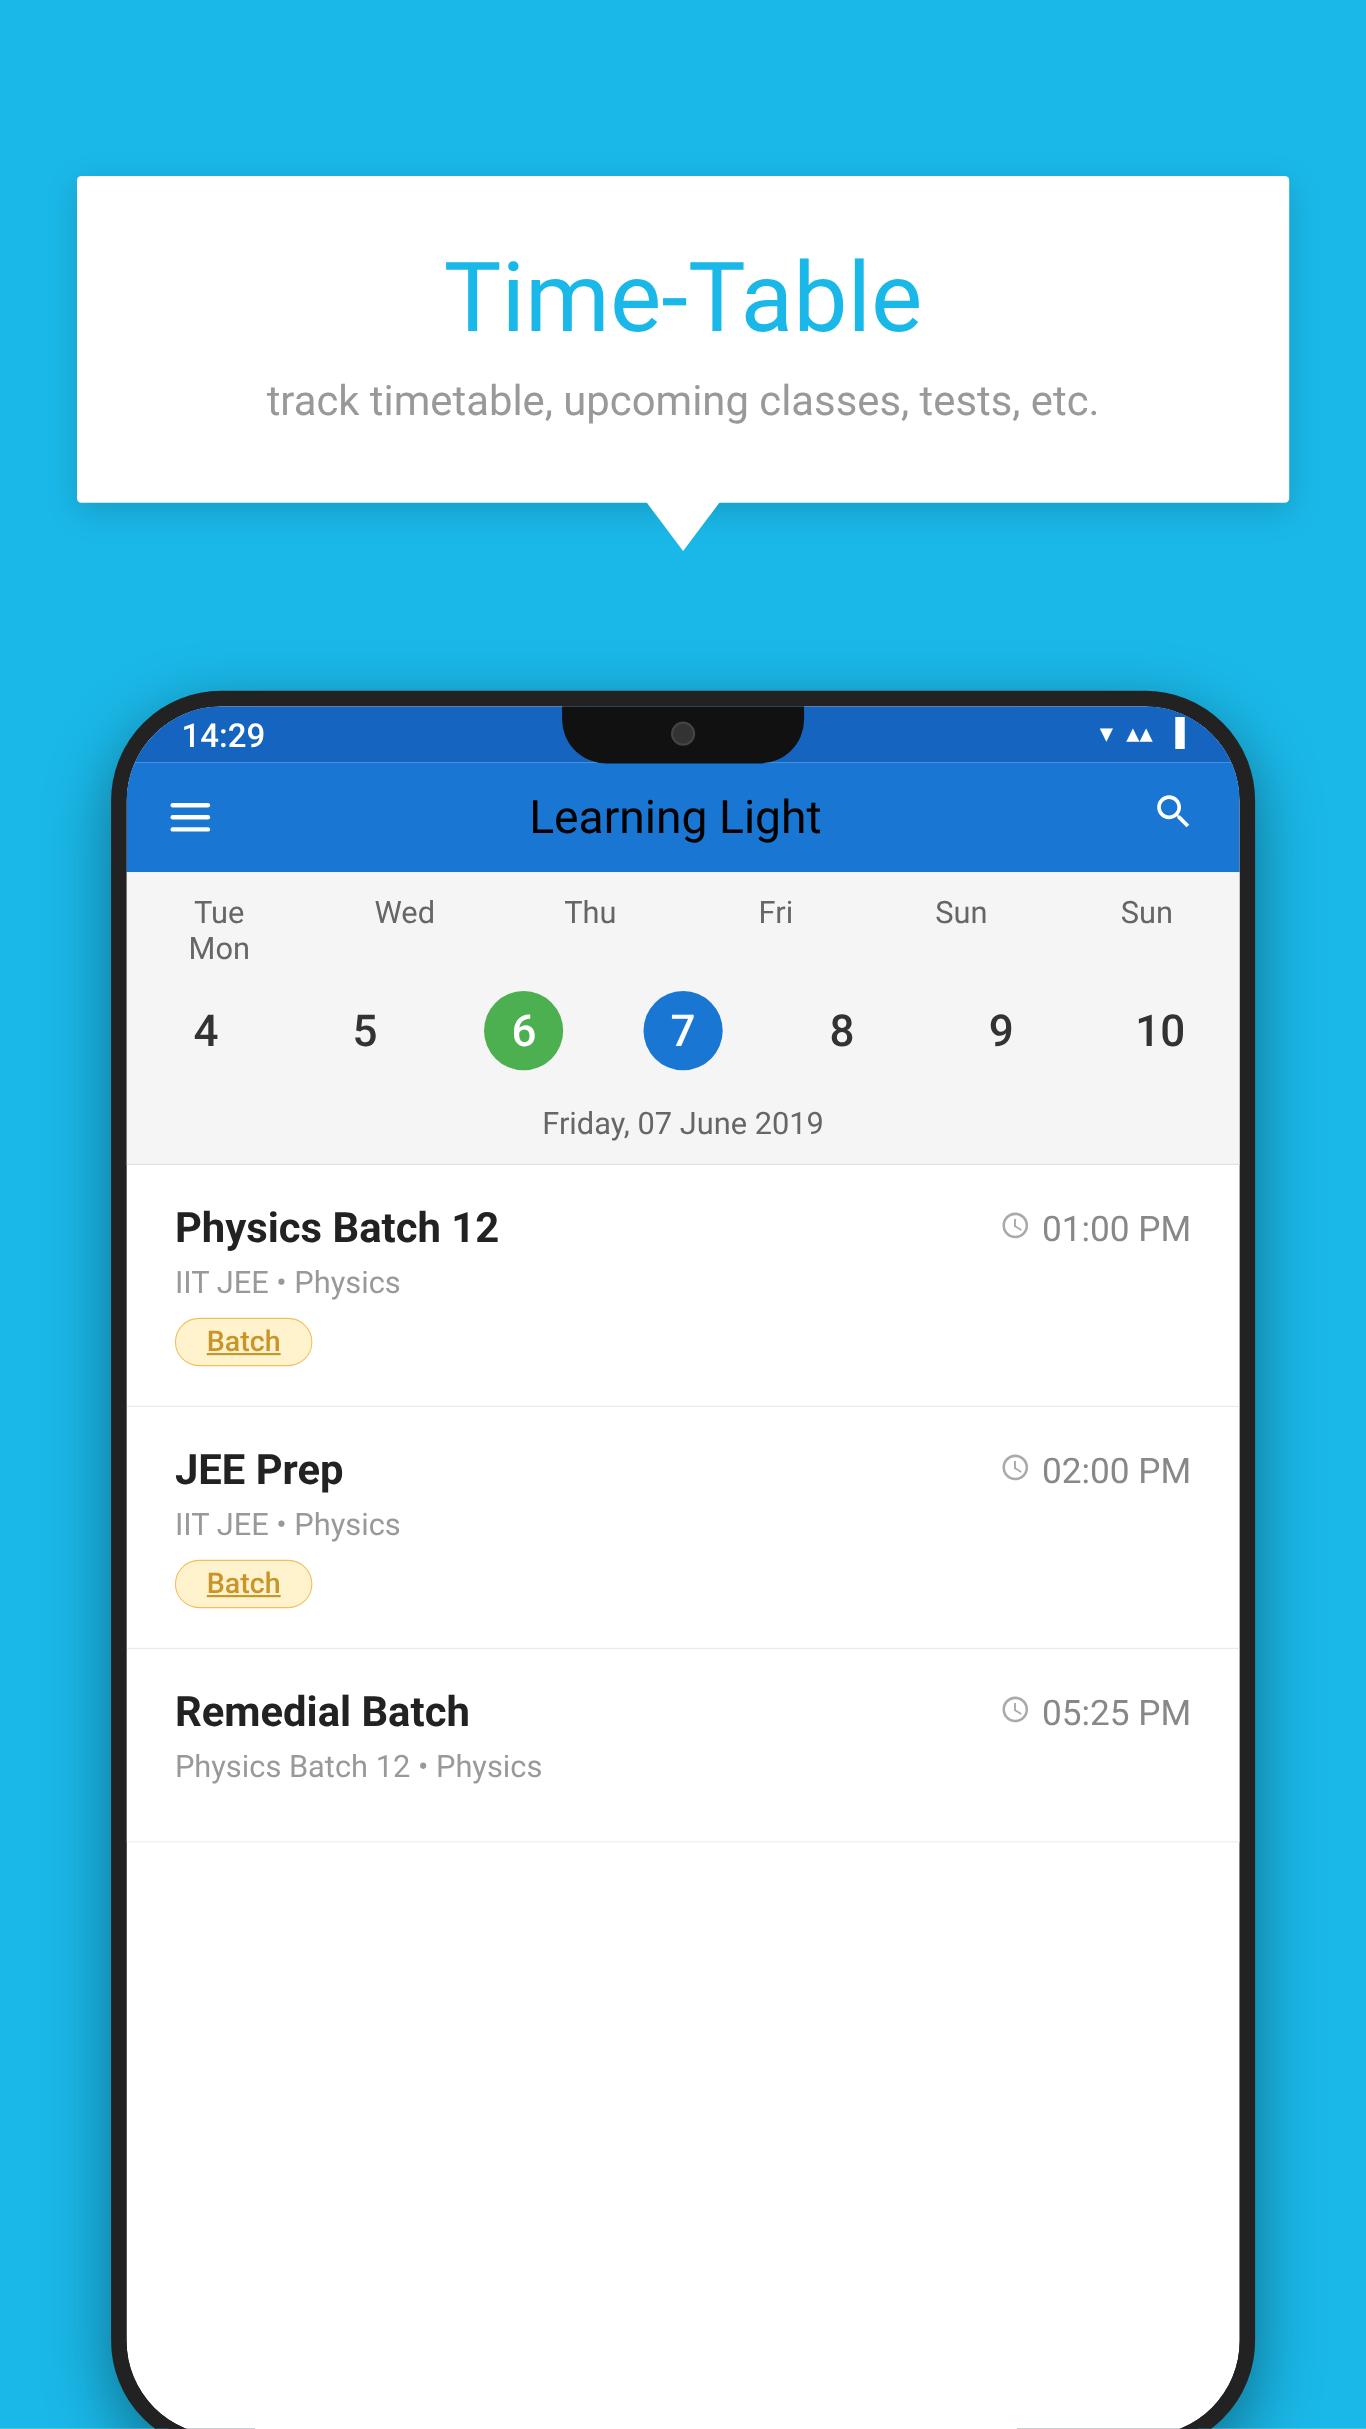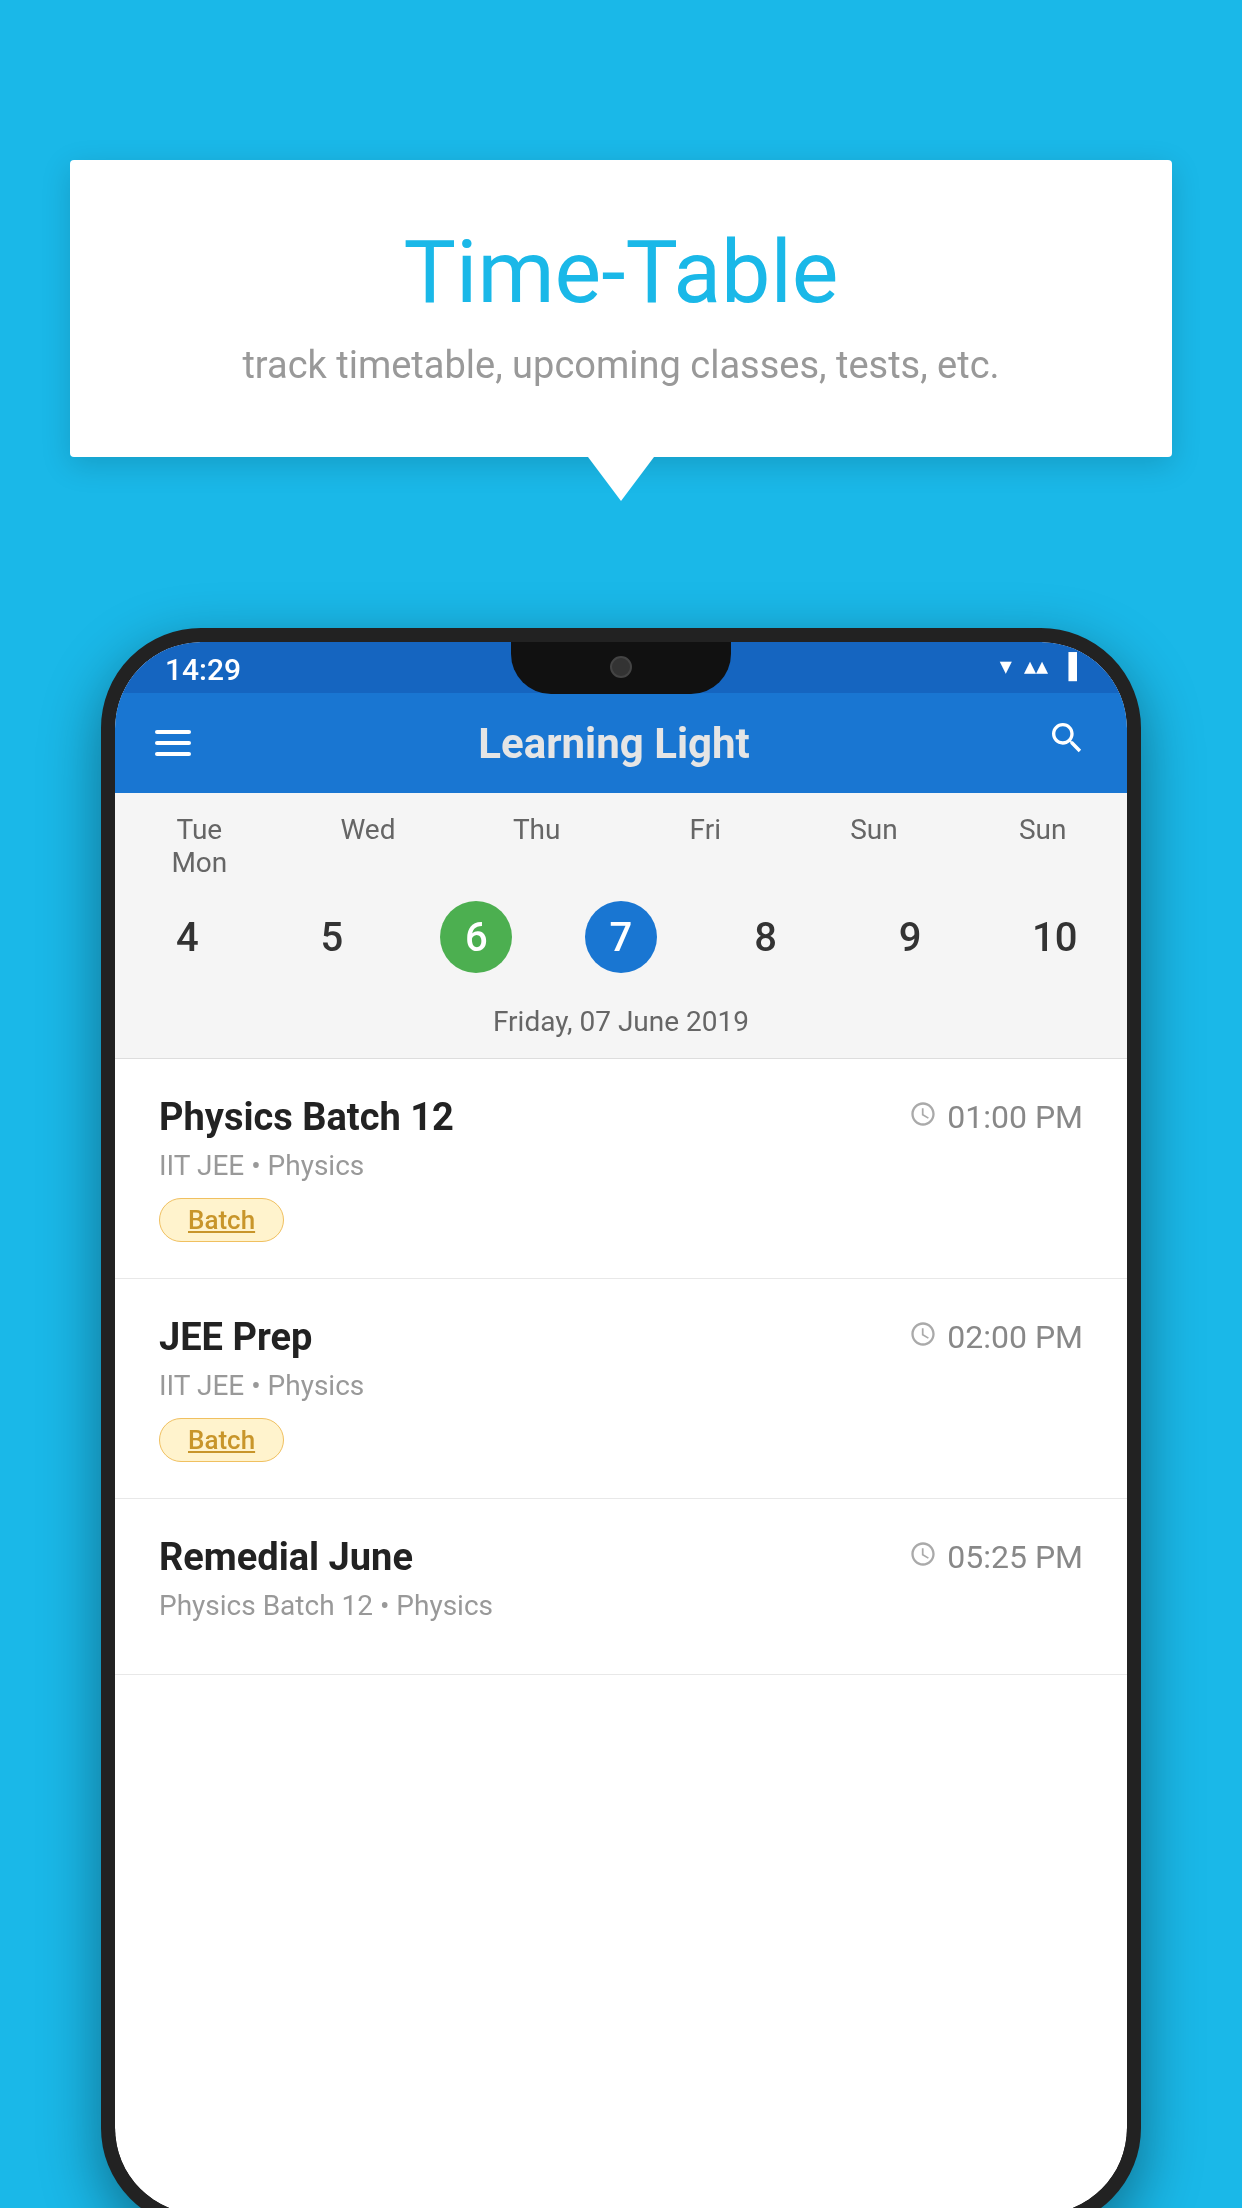--- a/index.html
+++ b/index.html
@@ -141,23 +141,23 @@
     .menu-icon span {
       display: block;
       width: 36px;
       height: 4px;
       background: #fff;
       border-radius: 2px;
     }
 
     .app-title {
       flex: 1;
-      color: #e5e5e5;
+      color: #000000;
       font-size: 42px;
-      font-weight: 700;
+      font-weight: 400;
       text-align: center;
       margin-left: -10px;
     }
 
     .search-icon {
       color: #fff;
       font-size: 40px;
     }
 
     
@@ -376,21 +376,21 @@
               <div class="schedule-title">JEE Prep</div>
               <div class="schedule-time">
                 <span><svg width="28" height="28" viewBox="0 0 24 24" fill="#aaa">
                     <path d="M11.99 2C6.47 2 2 6.48 2 12s4.47 10 9.99 10C17.52 22 22 17.52 22 12S17.52 2 11.99 2zM12 20c-4.42 0-8-3.58-8-8s3.58-8 8-8 8 3.58 8 8-3.58 8-8 8zm.5-13H11v6l5.25 3.15.75-1.23-4.5-2.67V7z"></path>
                   </svg></span>
                 <span>02:00 PM</span>
               </div>
             </div><div class="schedule-subtitle">IIT JEE • Physics</div><span class="batch-badge">Batch</span></div>
           <div class="schedule-item">
             <div class="schedule-item-header">
-              <div class="schedule-title">Remedial June</div>
+              <div class="schedule-title">Remedial Batch</div>
               <div class="schedule-time">
                 <span><svg width="28" height="28" viewBox="0 0 24 24" fill="#aaa">
                     <path d="M11.99 2C6.47 2 2 6.48 2 12s4.47 10 9.99 10C17.52 22 22 17.52 22 12S17.52 2 11.99 2zM12 20c-4.42 0-8-3.58-8-8s3.58-8 8-8 8 3.58 8 8-3.58 8-8 8zm.5-13H11v6l5.25 3.15.75-1.23-4.5-2.67V7z"></path>
                   </svg></span>
                 <span>05:25 PM</span>
               </div>
             </div>
             <div class="schedule-subtitle">Physics Batch 12 • Physics</div>
           </div>
         </div>

